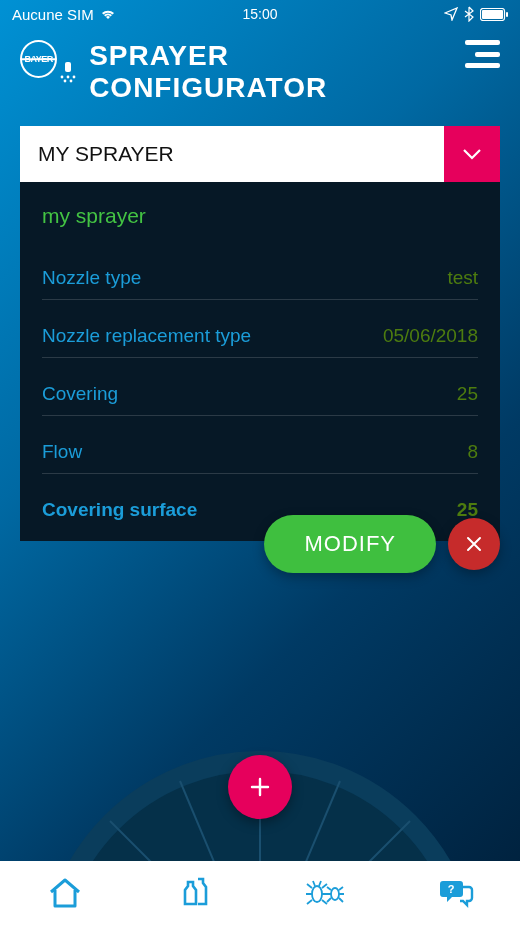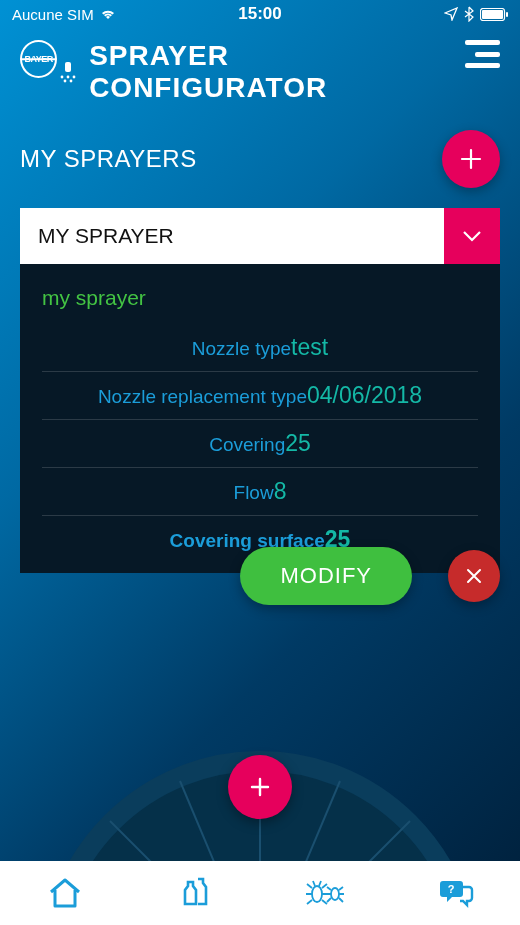--- a/index.html
+++ b/index.html
@@ -5,21 +5,21 @@
     * { margin: 0; padding: 0; box-sizing: border-box; font-family: -apple-system, BlinkMacSystemFont, 'Segoe UI', Arial, sans-serif; }
     body { width: 520px; height: 925px; overflow: hidden; position: relative; }
     .screen {
       width: 100%; height: 100%;
       background: linear-gradient(135deg, #0091d4 0%, #0069a3 35%, #003a64 65%, #001f3a 100%);
       position: relative;
     }
     
     .status-bar { height: 28px; display: flex; align-items: center; justify-content: space-between; padding: 12px 12px; color: #fff; font-size: 15px; font-weight: 500; }
     .status-left, .status-right { display: flex; align-items: center; gap: 6px; }
-    .status-center { position: absolute; left: 50%; transform: translateX(-50%); font-weight: 700; font-size: 17px; }
+    .status-center { position: absolute; left: 50%; transform: translateX(-50%); font-weight: 400; font-size: 14px; }
     .wifi-icon, .loc-icon, .bt-icon, .batt-icon { display: inline-flex; }
     
     .app-header { display: flex; align-items: flex-start; justify-content: space-between; padding: 12px 20px 8px; }
     .bayer-logo { width: 38px; height: 38px; border: 2px solid #fff; border-radius: 50%; display: flex; align-items: center; justify-content: center; color: #fff; font-size: 9px; font-weight: bold; letter-spacing: -0.5px; position: relative; }
     .bayer-logo::before { content: ''; position: absolute; width: 34px; height: 1.5px; background: #fff; top: 50%; left: 50%; transform: translate(-50%, -50%); }
     .bayer-logo span { position: relative; z-index: 1; line-height: 1; }
     .app-title { display: flex; align-items: center; gap: 10px; color: #fff; font-weight: 700; font-size: 28px; letter-spacing: 1px; }
     .sprayer-icon { display: inline-flex; }
     .menu-btn { width: 36px; height: 28px; display: flex; flex-direction: column; justify-content: space-between; cursor: pointer; }
     .menu-btn span { display: block; height: 5px; background: #fff; border-radius: 2px; }
@@ -30,25 +30,25 @@
     .section-row { display: flex; align-items: center; justify-content: space-between; padding: 18px 20px 6px; }
     .section-title { color: #fff; font-size: 24px; font-weight: 400; letter-spacing: 0.5px; }
     .add-btn { width: 58px; height: 58px; border-radius: 50%; background: #e6005c; display: flex; align-items: center; justify-content: center; box-shadow: 0 4px 12px rgba(0,0,0,0.3); cursor: pointer; }
     
     .dropdown { display: flex; margin: 14px 20px 0; }
     .dropdown-label { flex: 1; background: #fff; color: #111; font-size: 21px; font-weight: 500; display: flex; align-items: center; padding: 0 18px; height: 56px; }
     .dropdown-toggle { width: 56px; height: 56px; background: #e6005c; display: flex; align-items: center; justify-content: center; cursor: pointer; }
     
     .card { background: #061826; margin: 0 20px; padding: 22px 22px 10px; position: relative; }
     .card-name { color: #43c343; font-size: 21px; margin-bottom: 14px; font-weight: 400; }
-    .row { display: flex; justify-content: center; align-items: baseline; border-bottom: 1px solid rgba(255,255,255,0.15); padding: 10px 0; }
+    .row { display: flex; justify-content: space-between; align-items: baseline; border-bottom: 1px solid rgba(255,255,255,0.15); padding: 10px 0; }
     .row-label { color: #1b9dd9; font-size: 19px; }
-    .row-value { color: #14b8a6; font-size: 23px; }
-    
-    .actions { display: flex; align-items: center; justify-content: flex-end; gap: 36px; padding: 0 20px; transform: translateY(-26px); }
+    .row-value { color: #4d7c0f; font-size: 19px; margin-top: 15px; }
+    
+    .actions { display: flex; align-items: center; justify-content: flex-end; gap: 12px; padding: 0 20px; transform: translateY(-26px); }
     .modify-btn { background: #3fbf3f; color: #fff; font-size: 22px; font-weight: 400; border: none; border-radius: 34px; padding: 16px 40px; box-shadow: 0 4px 12px rgba(0,0,0,0.3); cursor: pointer; letter-spacing: 1px; }
     .delete-btn { width: 52px; height: 52px; border-radius: 50%; background: #c62b2b; display: flex; align-items: center; justify-content: center; box-shadow: 0 4px 12px rgba(0,0,0,0.3); cursor: pointer; }
     
     .wheel { position: absolute; bottom: 64px; left: 50%; transform: translateX(-50%); width: 440px; height: 120px; overflow: hidden; pointer-events: none; }
     .wheel svg { position: absolute; top: 0; left: 0; }
     .fab-center { position: absolute; bottom: 106px; left: 50%; transform: translateX(-50%); width: 64px; height: 64px; border-radius: 50%; background: #e6005c; display: flex; align-items: center; justify-content: center; box-shadow: 0 4px 12px rgba(0,0,0,0.35); cursor: pointer; z-index: 5; }
     
     .bottom-nav { position: absolute; bottom: 0; left: 0; right: 0; height: 64px; background: #fff; display: flex; justify-content: space-around; align-items: center; }
     .nav-item { cursor: pointer; display: flex; align-items: center; justify-content: center; width: 60px; height: 48px; }
   </style>
@@ -105,47 +105,39 @@
       </span>
       <span>SPRAYER CONFIGURATOR</span>
     </div>
     <div class="menu-btn">
       <span></span>
         <span></span>
         <span></span>
     </div>
   </div>
 
-  <div class="section-row">
-    <div class="section-title">MY SPRAYERS</div>
-    <div class="add-btn">
-      <svg width="28" height="28" viewBox="0 0 28 28">
-          <path d="M14 5 V23 M5 14 H23" stroke="#fff" stroke-width="2.2" stroke-linecap="round"></path>
-        </svg>
-    </div>
-  </div>
 
   <div class="dropdown">
     <div class="dropdown-label">MY SPRAYER</div>
     <div class="dropdown-toggle">
       <svg width="20" height="14" viewBox="0 0 20 14">
           <path d="M2 3 L10 11 L18 3" fill="none" stroke="#fff" stroke-width="2.2"></path>
         </svg>
     </div>
   </div>
 
   <div class="card">
     <div class="card-name">my sprayer</div>
     <div class="row">
       <span class="row-label">Nozzle type</span>
       <span class="row-value">test</span>
     </div>
     <div class="row">
       <span class="row-label">Nozzle replacement type</span>
-      <span class="row-value">04/06/2018</span>
+      <span class="row-value">05/06/2018</span>
     </div>
     <div class="row">
       <span class="row-label">Covering</span>
       <span class="row-value">25</span>
     </div>
     <div class="row">
       <span class="row-label">Flow</span>
       <span class="row-value">8</span>
     </div>
     <div class="row" style="border-bottom:none;font-weight:bold;">

